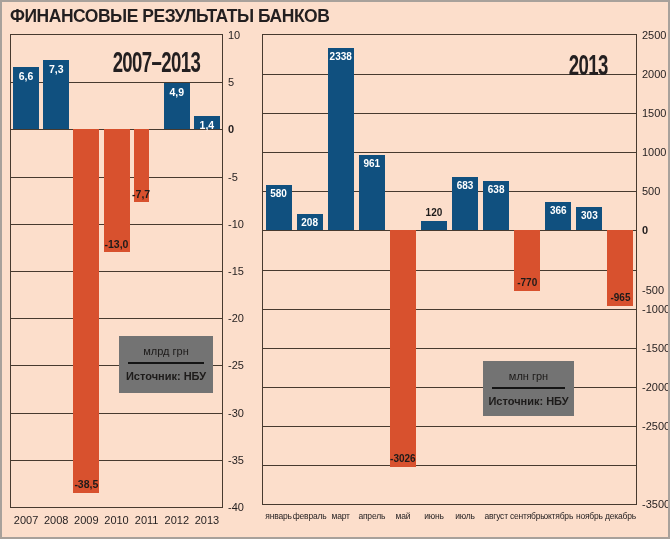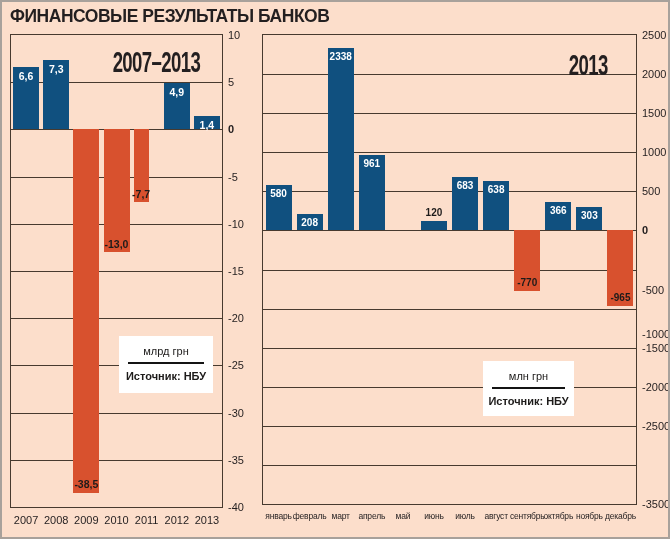--- a/index.html
+++ b/index.html
@@ -55,21 +55,21 @@
 
   .chart-title {
     position:absolute; font-weight:bold; color:#231f20;
     font-size:30px; letter-spacing:-1px; white-space:nowrap;
     transform:scaleX(0.62); transform-origin:right top; z-index:3;
   }
   .chart-0 .chart-title { top:10px; right:22px; }
   .chart-1 .chart-title { top:13px; right:28px; }
 
   .legend {
-    position:absolute; background:#ffffff; text-align:center; z-index:4;
+    position:absolute; background:#737373; text-align:center; z-index:4;
     padding-top:9px;
   }
   .chart-0 .legend { left:108px; top:301px; width:94px; height:57px; }
   .chart-1 .legend { left:220px; top:326px; width:91px; height:55px; }
   .legend-unit   { font-size:11px; color:#1d1b1a; }
   .legend-divider{ height:2px; background:#141414; margin:5px 9px 6px; }
   .legend-source { font-size:11px; font-weight:bold; color:#1d1b1a; }
 </style>
 </head>
 <body>
@@ -152,41 +152,44 @@
         <div class="ytick" style="top: 73.1667px;">1500</div>
         <div class="gridline" style="top: 117.25px;"></div>
         <div class="ytick" style="top: 112.25px;">1000</div>
         <div class="gridline" style="top: 156.333px;"></div>
         <div class="ytick" style="top: 151.333px;">500</div>
         <div class="gridline" style="top: 195.417px;"></div>
         <div class="ytick zero" style="top: 190.417px;">0</div>
         <div class="gridline" style="top: 234.5px;"></div>
         <div class="ytick" style="top: 229.5px; margin-top: 20px;">-500</div>
         <div class="gridline" style="top: 273.583px;"></div>
-        <div class="ytick" style="top: 268.583px; margin-top: 25px;">-1000</div>
+        <div class="ytick" style="top: 268.583px;">-1000</div>
         <div class="gridline" style="top: 312.667px;"></div>
         <div class="ytick" style="top: 307.667px;">-1500</div>
         <div class="gridline" style="top: 351.75px;"></div>
         <div class="ytick" style="top: 346.75px;">-2000</div>
         <div class="gridline" style="top: 390.833px;"></div>
         <div class="ytick" style="top: 385.833px;">-2500</div>
         <div class="gridline" style="top: 429.917px;"></div>
         <div class="ytick" style="top: 424.917px; margin-left: 28px;">-3000</div>
         <div class="ytick" style="top: 464px;">-3500</div>
         <div class="bar pos" style="left: 2.54167px; width: 26px; height: 45.3367px; top: 150.08px;">
           <div class="bar-label inside-top">580</div>
         </div>
         <div class="bar pos" style="left: 33.625px; width: 26px; height: 16.2587px; top: 179.158px;">
           <div class="bar-label inside-top">208</div>
         </div>
         <div class="bar pos" style="left: 64.7083px; width: 26px; height: 182.754px; top: 12.663px;">
           <div class="bar-label inside-top">2338</div>
         </div>
         <div class="bar pos" style="left: 95.7917px; width: 26px; height: 75.1182px; top: 120.298px; padding-left: 20px;">
           <div class="bar-label inside-top">961</div>
+        </div>
+        <div class="bar neg" style="left: 126.875px; width: 26px; height: 236.532px; top: 195.417px;">
+          <div class="bar-label inside-bottom">-3026</div>
         </div>
         <div class="bar pos" style="left: 157.958px; width: 26px; height: 9.38px; top: 186.037px;">
           <div class="bar-label above">120</div>
         </div>
         <div class="bar pos" style="left: 189.042px; width: 26px; height: 53.3878px; top: 142.029px;">
           <div class="bar-label inside-top">683</div>
         </div>
         <div class="bar pos" style="left: 220.125px; width: 26px; height: 49.8703px; top: 145.546px;">
           <div class="bar-label inside-top">638</div>
         </div>

